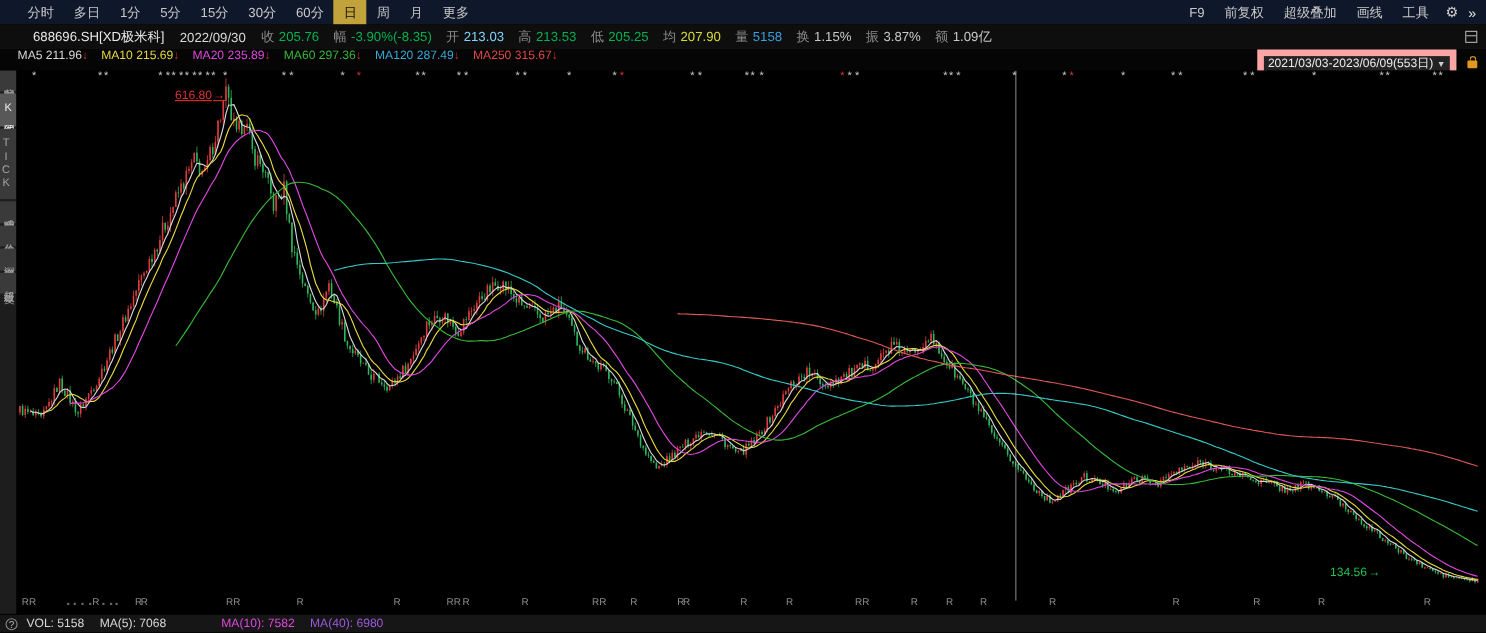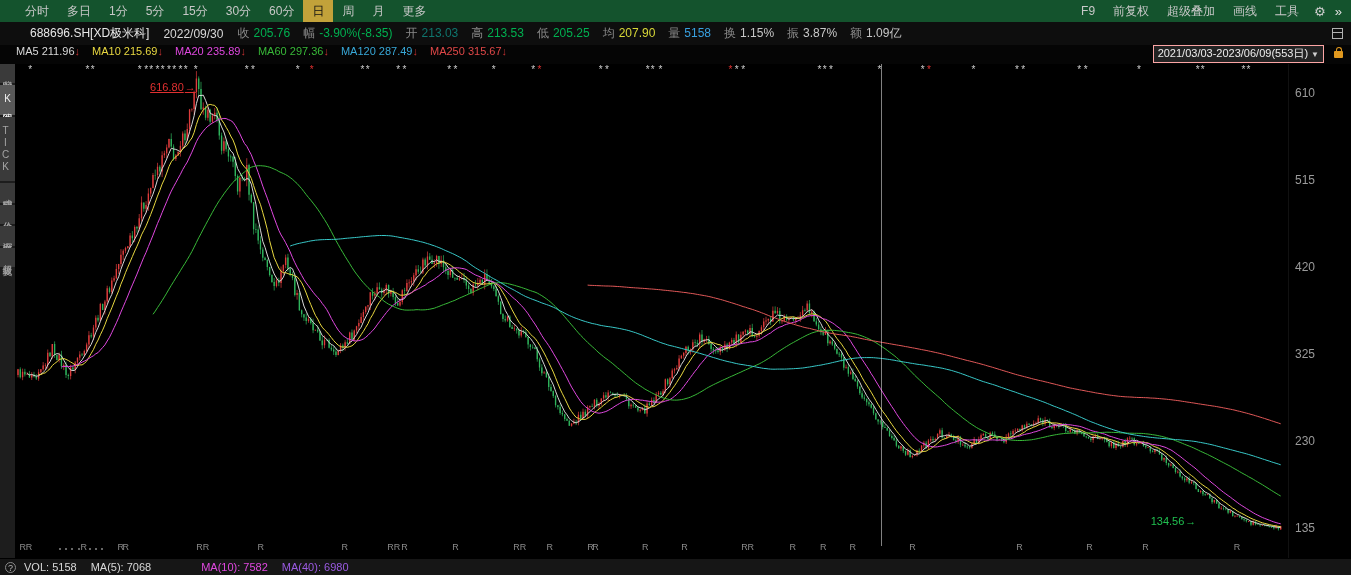--- a/index.html
+++ b/index.html
@@ -1,19 +1,19 @@
 <!DOCTYPE html>
 <html><head>
 <meta charset="utf-8">
 <style>
   *{box-sizing:border-box;margin:0;padding:0}
   html,body{width:1351px;height:575px;overflow:hidden;background:#000;
     font-family:"Liberation Sans","DejaVu Sans",sans-serif;cursor:default}
   
-  .row1{height:22px;background:#14532d;display:flex;align-items:center;
+  .row1{height:22px;background:#0f172a;display:flex;align-items:center;
     font-size:12px;color:#c8c8c8;padding-left:16px}
   .tab{padding:0 9px;line-height:22px;white-space:nowrap}
   .tab.active{background:#c2a23a;color:#111}
   .row1-right{margin-left:auto;display:flex;align-items:center;padding-right:2px}
   .r1item{padding:0 9px;white-space:nowrap}
   .gear{padding:0 6px;font-size:13px;color:#cfcfcf}
   .chev{padding:0 7px 0 3px;color:#e0e0e0;font-size:13px}
   
   .row2{height:23px;background:#0e0e0e;display:flex;align-items:center;
     font-size:12px;color:#c8c8c8;padding-left:30px}
@@ -22,21 +22,21 @@
   .fld{margin-right:13px;white-space:nowrap}
   .f-label{color:#8a8a8a;margin-right:4px}
   .row2-right{margin-left:auto;padding-right:8px;display:flex;align-items:center}
   .layout-ico{width:11px;height:11px;border:1px solid #b0b0b0;position:relative}
   .layout-ico::before{content:"";position:absolute;left:0;right:0;top:3px;height:1px;background:#b0b0b0}
   
   .row3{height:19px;background:#050505;display:flex;align-items:flex-start;
     font-size:11px;padding-left:16px}
   .ma-item{margin-right:12px;white-space:nowrap}
   .row3-right{margin-left:auto;display:flex;align-items:center;padding-right:8px}
-  .range-chip{border:1px solid #fca5a5;background:#232323;color:#ececec;
+  .range-chip{border:6px solid #fca5a5;background:#232323;color:#ececec;
     padding:0 4px;font-size:11px;line-height:14px;white-space:nowrap}
   .range-chip .dd{font-size:8px;margin-left:3px;color:#cfcfcf}
   .lock{width:9px;height:7px;background:#e0981e;border-radius:1px;position:relative;margin-left:10px}
   .lock::before{content:"";position:absolute;top:-4px;left:1.5px;width:4px;height:4px;
     border:1.5px solid #e0981e;border-bottom:none;border-radius:3px 3px 0 0}
   
   .main{display:flex;height:494px}
   .sidebar{width:15px;background:#1d1d1d;display:flex;flex-direction:column;gap:2px;overflow:hidden}
   .side-item{writing-mode:vertical-lr;text-orientation:upright;background:#3a3a3a;
     color:#a5a5a5;font-size:10px;padding:8px 0;width:15px;text-align:center;letter-spacing:1px;flex:none}
@@ -86,21 +86,21 @@
       <div class="chev">»</div>
     </div>
 </div>
 
 <div class="row2">
   <span class="sym">688696.SH[XD极米科]</span>
   <span class="date">2022/09/30</span>
   <span style="display:flex" id="info-fields">
       <span class="fld"><span class="f-label">收</span><span style="color: rgb(0, 176, 80); text-align: right;">205.76</span></span>
       <span class="fld"><span class="f-label">幅</span><span style="color: rgb(0, 176, 80);">-3.90%(-8.35)</span></span>
-      <span class="fld"><span class="f-label">开</span><span style="color: #0f766e;">213.03</span></span>
+      <span class="fld"><span class="f-label">开</span><span style="color: #7dd3fc;">213.03</span></span>
       <span class="fld"><span class="f-label">高</span><span style="color: rgb(0, 176, 80);">213.53</span></span>
       <span class="fld"><span class="f-label">低</span><span style="color: rgb(0, 176, 80);">205.25</span></span>
       <span class="fld"><span class="f-label">均</span><span style="color: rgb(216, 216, 56);">207.90</span></span>
       <span class="fld"><span class="f-label">量</span><span style="color: rgb(56, 160, 224);">5158</span></span>
       <span class="fld"><span class="f-label">换</span><span style="color: rgb(200, 200, 200);">1.15%</span></span>
       <span class="fld"><span class="f-label">振</span><span style="color: rgb(200, 200, 200);">3.87%</span></span>
       <span class="fld"><span class="f-label">额</span><span style="color: rgb(200, 200, 200);">1.09亿</span></span>
     </span>
   <span class="row2-right">
     <span class="layout-ico"></span>
@@ -229,28 +229,20 @@
       <span class="bmark" style="left: 57.8%;">R</span>
       <span class="bmark" style="left: 61.1%;">R</span>
       <span class="bmark" style="left: 63.5%;">R</span>
       <span class="bmark" style="left: 65.8%;">R</span>
       <span class="bmark" style="left: 70.5%;">R</span>
       <span class="bmark" style="left: 78.9%;">R</span>
       <span class="bmark" style="left: 84.4%;">R</span>
       <span class="bmark" style="left: 88.8%;">R</span>
       <span class="bmark" style="left: 96%;">R</span>
     </div>
-  <div class="yaxis" id="yaxis">
-      <div class="ylab" style="top: 22px;">610</div>
-      <div class="ylab" style="top: 109px;">515</div>
-      <div class="ylab" style="top: 196px;">420</div>
-      <div class="ylab" style="top: 283px;">325</div>
-      <div class="ylab" style="top: 370px;">230</div>
-      <div class="ylab" style="top: 457px;">135</div>
-    </div>
 </div>
 
 <div class="statusbar">
   <span class="qmark">?</span>
   <span style="display:flex" id="status-items">
       <span class="st-item" style="color: rgb(216, 216, 216);"><span>VOL:</span><span> </span><span>5158</span></span>
       <span class="st-item" style="color: rgb(216, 216, 216);"><span>MA(5):</span><span> </span><span>7068</span></span>
       <span class="st-item" style="color: rgb(224, 72, 224); margin-left: 36px;"><span>MA(10):</span><span> </span><span>7582</span></span>
       <span class="st-item" style="color: rgb(154, 90, 224);"><span>MA(40):</span><span> </span><span>6980</span></span>
     </span>

